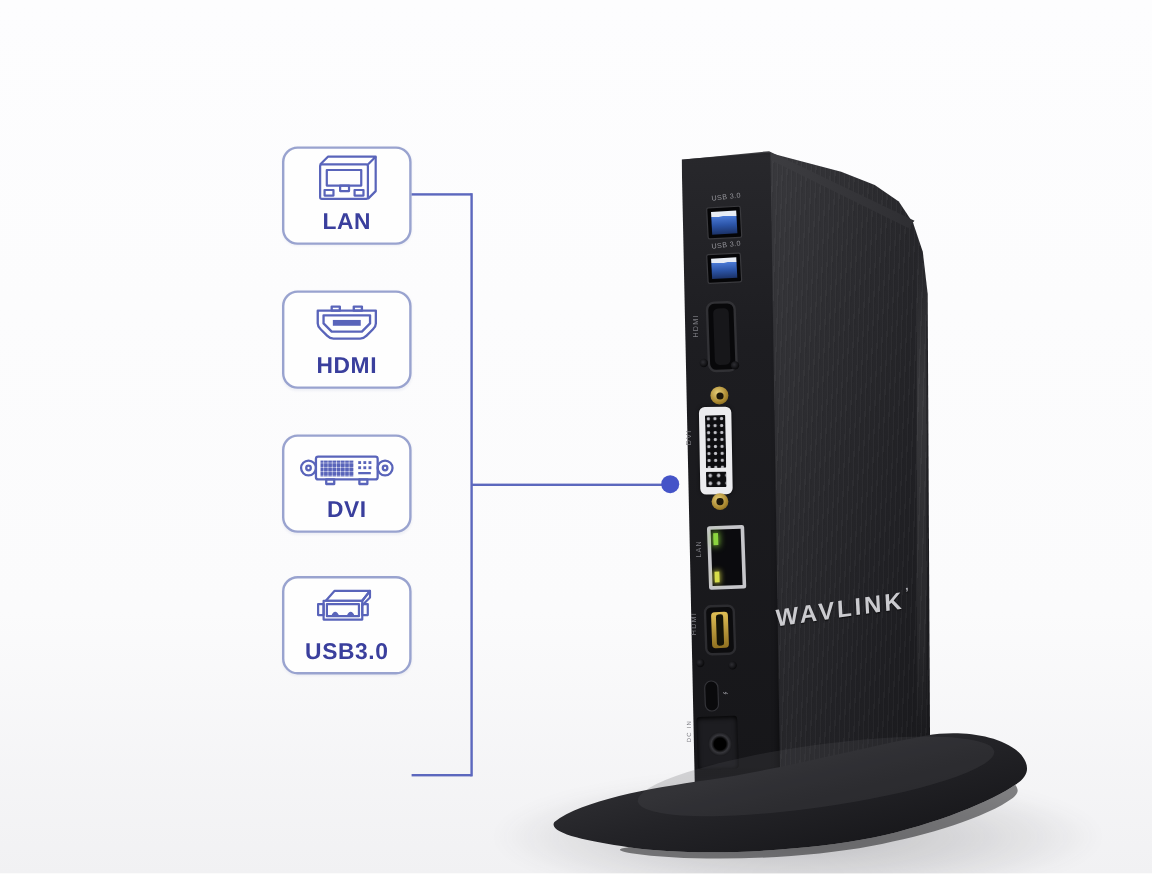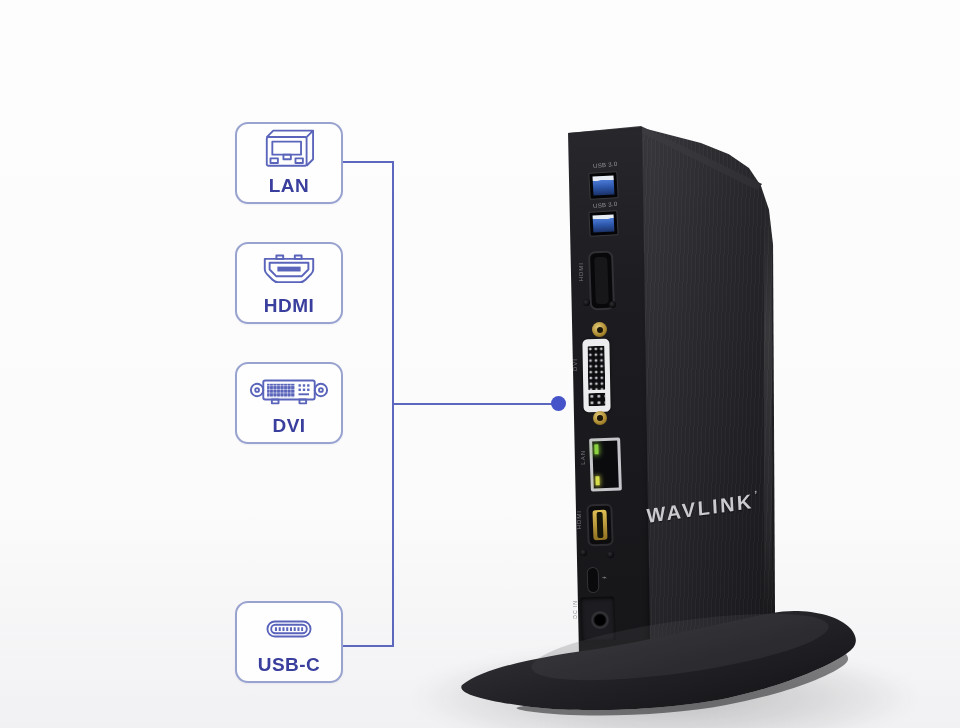--- a/index.html
+++ b/index.html
@@ -170,31 +170,36 @@
             <rect x="61" y="21.5" width="2.5" height="2.5"></rect>
           <rect x="52" y="26.5" width="11" height="2"></rect>
         </g>
         <rect x="24" y="33" width="7" height="4"></rect>
         <rect x="53" y="33" width="7" height="4"></rect>
       </svg>
     </div>
     <div class="clabel">DVI</div>
   </div>
 
-
-  <div class="cbox" id="box-usbc">
-    <div class="icon-wrap">
-      <svg width="60" height="30" viewBox="0 0 64 30" fill="none" stroke="#5964ba" stroke-width="2" stroke-linejoin="round">
-        <rect x="9" y="7" width="46" height="16" rx="8"></rect>
-        <rect x="13" y="10.5" width="38" height="9" rx="4.5"></rect>
-        <line x1="17" y1="15" x2="47" y2="15" stroke-width="4" stroke-dasharray="2.2 1.8"></line>
-      </svg>
-    </div>
-    <div class="clabel">USB-C</div>
-  </div>
+  <div class="cbox" id="box-usb3">
+    <div class="icon-wrap">
+      <svg width="60" height="46" viewBox="0 0 64 50" fill="none" stroke="#5964ba" stroke-width="2" stroke-linejoin="round">
+        <path d="M13 17 L21 8 H53 L46 17 Z"></path>
+        <path d="M46 17 L53 8 V14 L46 21"></path>
+        <rect x="11" y="17" width="35" height="17"></rect>
+        <rect x="6" y="20" width="5" height="10"></rect>
+        <rect x="46" y="20" width="5" height="10"></rect>
+        <rect x="14" y="20" width="29" height="11"></rect>
+        <path d="M18 31 c1.2 -5.5 5.8 -5.5 7 0 Z" fill="#5964ba" stroke="none"></path>
+        <path d="M32 31 c1.2 -5.5 5.8 -5.5 7 0 Z" fill="#5964ba" stroke="none"></path>
+      </svg>
+    </div>
+    <div class="clabel">USB3.0</div>
+  </div>
+
 
   <div class="cline" id="line-lan"></div>
   <div class="cline" id="line-usbc"></div>
   <div class="cline" id="line-vert"></div>
   <div class="cline" id="line-device"></div>
   <div id="line-dot"></div>
 
   <div class="dv" id="side-face"></div>
   <div class="dv" id="top-edge"></div>
   <div class="dv" id="front-strip"></div>

